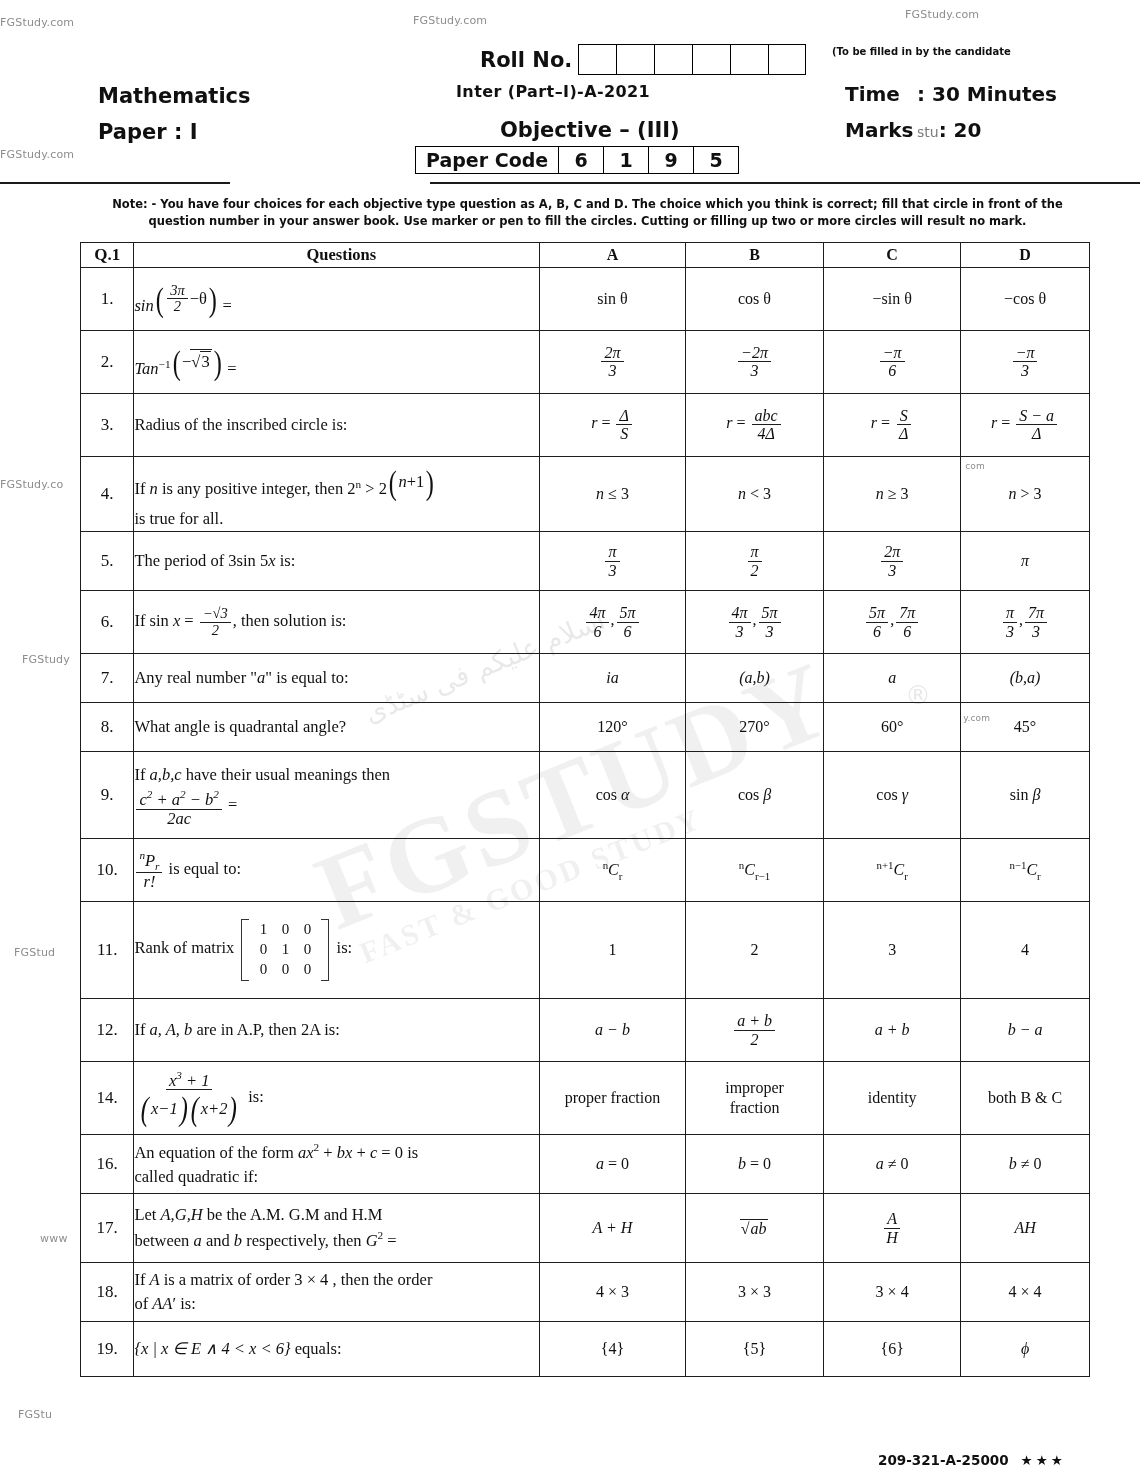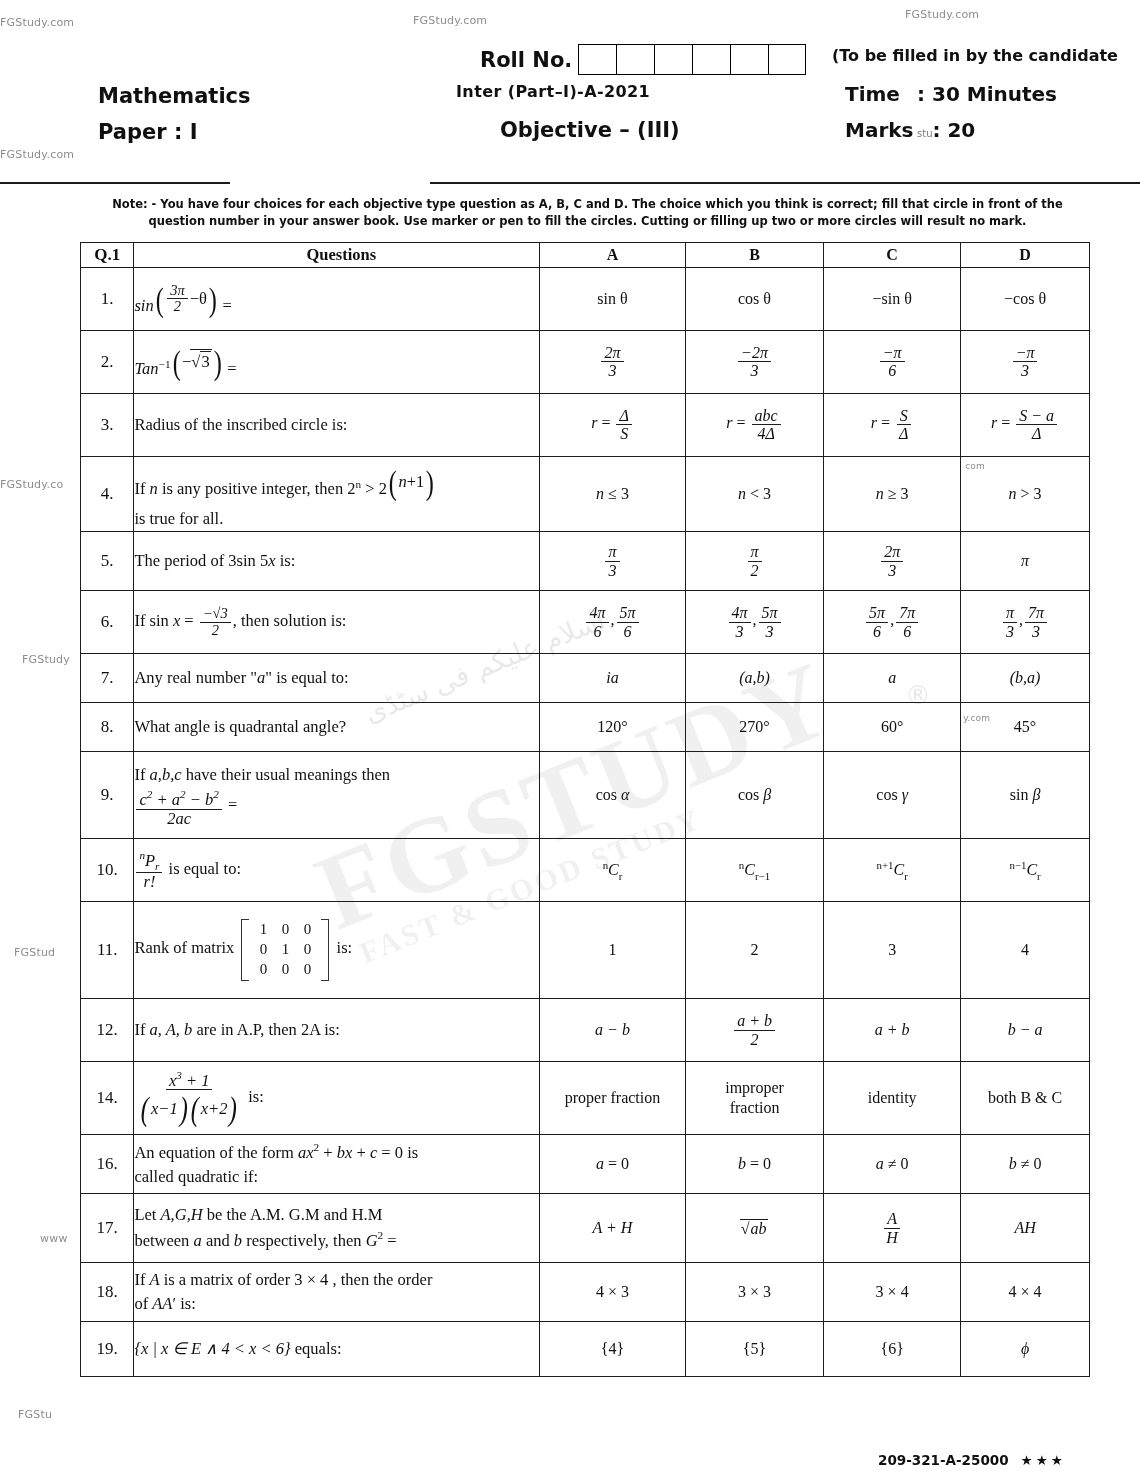--- a/index.html
+++ b/index.html
@@ -38,28 +38,28 @@
 
   .h-subject{position:absolute; left:98px; top:84px; font-size:21px;}
   .h-paper{position:absolute; left:98px; top:120px; font-size:21px;}
 
   .h-rollwrap{position:absolute; left:480px; top:44px; display:flex; align-items:center;}
   .h-rolllabel{font-size:21px; margin-right:6px;}
   .rollbox{display:flex;}
   .rollcell{width:38px; height:31px; border:1.6px solid #000; border-right:none; box-sizing:border-box;}
   .rollcell:last-child{border-right:1.6px solid #000;}
 
-  .h-tobefilled{position:absolute; left:832px; top:46px; font-size:16px;}
+  .h-tobefilled{position:absolute; left:832px; top:46px; font-size:10px;}
   .h-exam{position:absolute; left:456px; top:82px; font-size:16px; letter-spacing:.4px;}
   .h-objective{position:absolute; left:500px; top:118px; font-size:21px;}
   .h-time{position:absolute; left:845px; top:82px; font-size:20px;}
   .h-time .lab{display:inline-block; width:72px;}
   .h-marks{position:absolute; left:845px; top:118px; font-size:20px;}
   .h-marks .lab{display:inline-block; width:72px;}
-  .h-marks .tinywm{font-size:10px; color:#7c7c7c; font-weight:normal; font-family:"DejaVu Sans",sans-serif;}
+  .h-marks .tinywm{font-size:14px; color:#7c7c7c; font-weight:normal; font-family:"DejaVu Sans",sans-serif;}
 
   .pcwrap{position:absolute; left:415px; top:146px; display:flex; border:1.6px solid #000;}
   .pclabel{font-family:"DejaVu Sans",sans-serif; font-weight:bold; font-size:19px; padding:2px 10px; border-right:1.6px solid #000;}
   .pcdigit{font-family:"DejaVu Sans",sans-serif; font-weight:bold; font-size:19px; width:44px; text-align:center; padding:2px 0; border-right:1.6px solid #000;}
   .pcdigit:last-child{border-right:none;}
 
   .rule{position:absolute; height:2px; background:#1a1a1a;}
 
   .note{position:absolute; left:105px; top:196px; width:965px; text-align:center;
         font-family:"DejaVu Sans", sans-serif; font-weight:bold; font-size:11.5px; line-height:17px;}
@@ -139,20 +139,27 @@
     <div class="h-exam bold-sans">Inter (Part–I)-A-2021</div>
     <div class="h-objective bold-sans">Objective – (III)</div>
 
     <div class="h-time bold-sans">
       <span class="lab">Time</span><span>: 30 Minutes</span>
     </div>
     <div class="h-marks bold-sans">
       <span class="lab">Marks</span><span class="tinywm">stu</span><span>: 20</span>
     </div>
 
+    <div class="pcwrap">
+      <span class="pclabel">Paper Code</span>
+      <span class="pcdigit">6</span>
+      <span class="pcdigit">1</span>
+      <span class="pcdigit">9</span>
+      <span class="pcdigit">5</span>
+    </div>
 
     <div class="rule" style="left:0px;   top:182px; width:230px;"></div>
     <div class="rule" style="left:430px; top:182px; width:710px;"></div>
   </div>
 
   <div class="note">Note: - You have four choices for each objective type question as A, B, C and D. The choice which you think is correct; fill that circle in front of the question number in your answer book. Use marker or pen to fill the circles. Cutting or filling up two or more circles will result no mark.</div>
 
   <table class="mcq">
     <thead>
       <tr>

